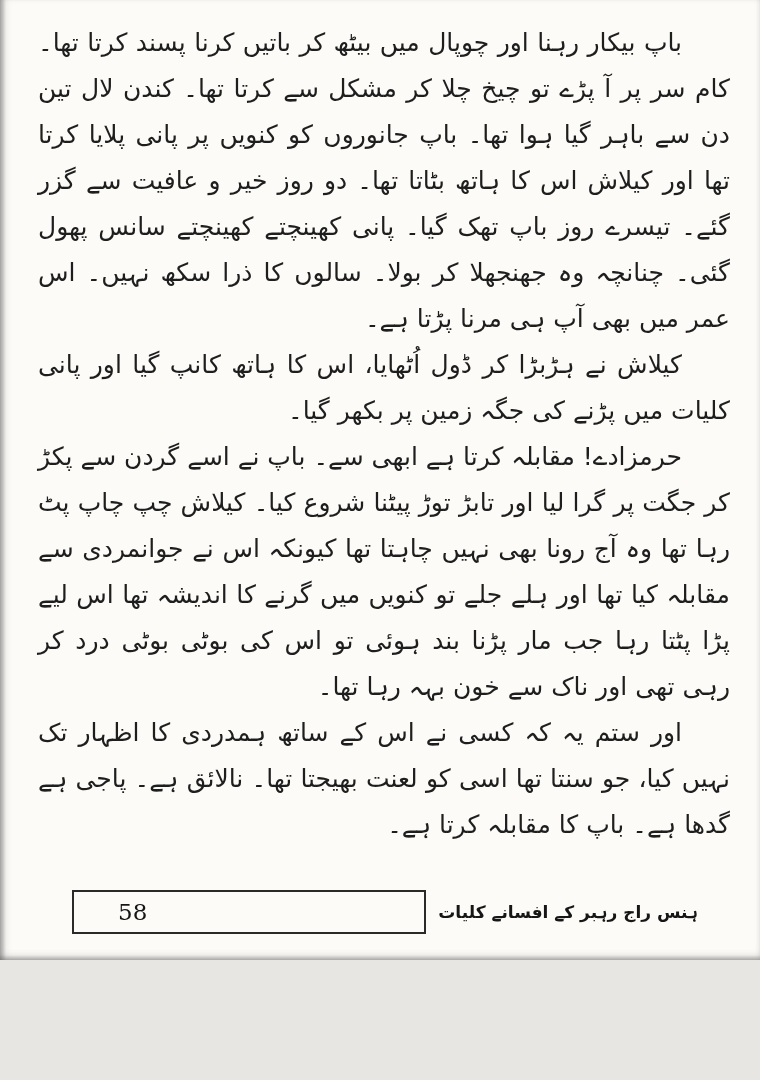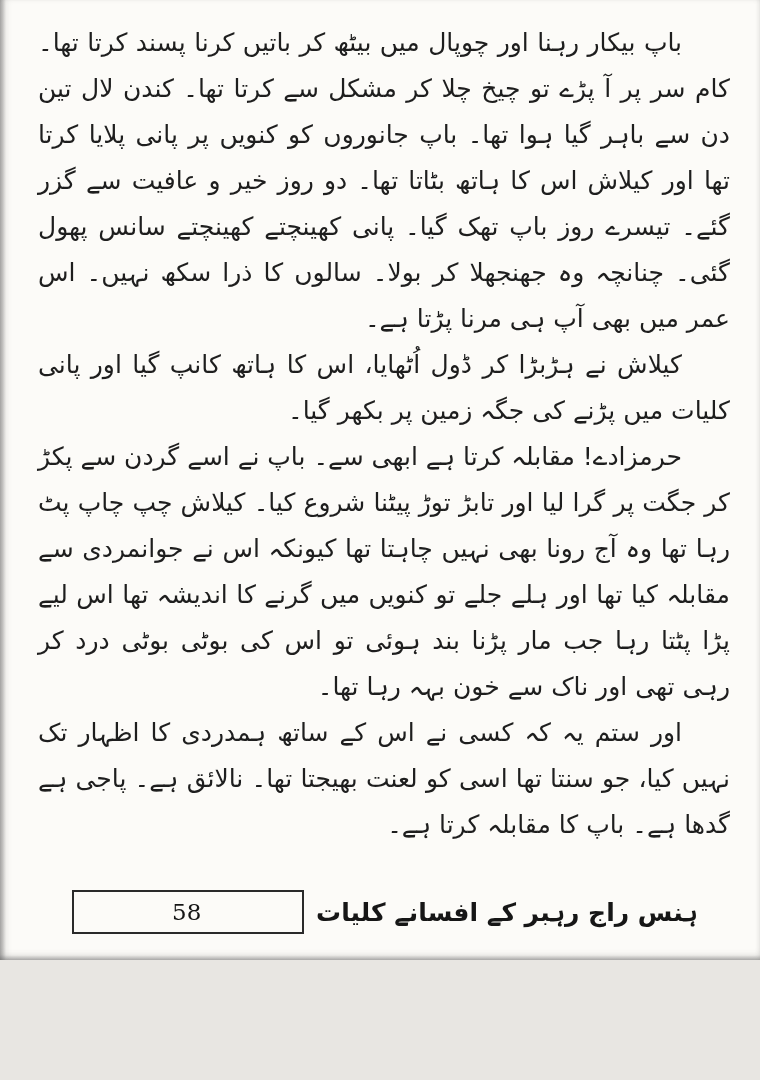--- a/index.html
+++ b/index.html
@@ -44,34 +44,34 @@
     right: 62px;
     left: 72px;
     height: 44px;
     direction: rtl;
     display: flex;
     align-items: center;
     gap: 8px;
     color: #161616;
   }
   .footer-title {
-    font-size: 25px;
+    font-size: 17px;
     font-weight: bold;
     white-space: nowrap;
     padding-left: 4px;
   }
   .page-number-box {
     flex: 1;
     align-self: stretch;
     border: 2px solid #2a2a2a;
     display: flex;
     align-items: center;
     
     justify-content: flex-end;
-    padding-left: 98px;
+    padding-left: 44px;
     box-sizing: border-box;
   }
   .page-number {
     font-family: "DejaVu Serif", serif;
     font-size: 23px;
     direction: ltr;
   }
   
   .edge-artifact-left {
     position: absolute;

